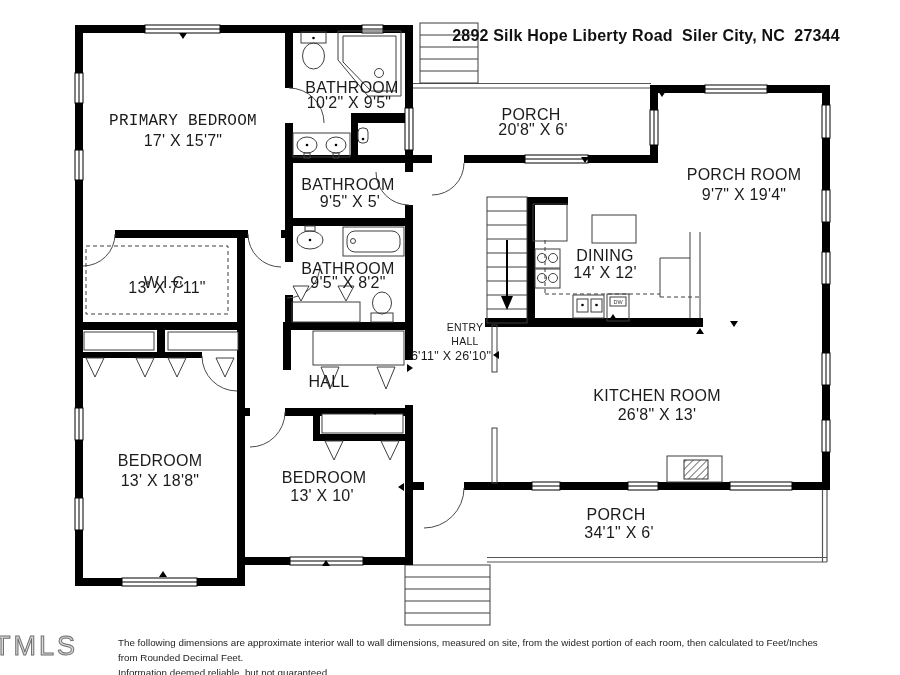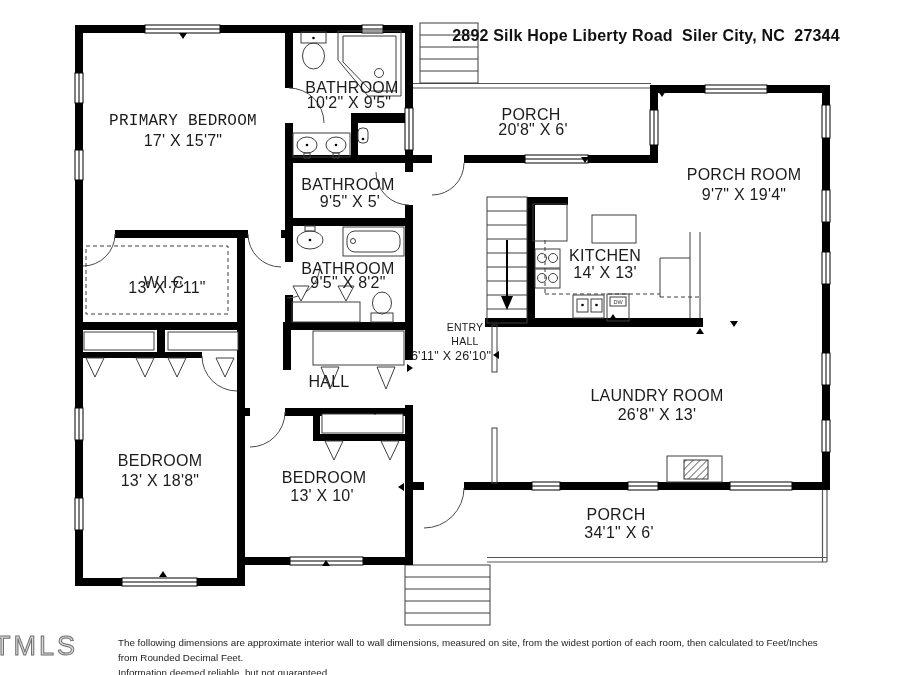--- a/index.html
+++ b/index.html
@@ -331,30 +331,30 @@
 
 <div class="lbl" style="left:348px;top:178px;">BATHROOM</div>
 <div class="lbl" style="left:350px;top:195px;">9'5" X 5'</div>
 
 <div class="lbl" style="left:164px;top:276px;">W.I.C</div>
 <div class="lbl" style="left:167px;top:281px;">13' X 7'11"</div>
 
 <div class="lbl" style="left:348px;top:262px;">BATHROOM</div>
 <div class="lbl" style="left:348px;top:276px;">9'5" X 8'2"</div>
 
-<div class="lbl" style="left:605px;top:249px;">KITCHEN</div>
-<div class="lbl" style="left:605px;top:266px;">14' X 13'</div>
+<div class="lbl" style="left:605px;top:249px;">DINING</div>
+<div class="lbl" style="left:605px;top:266px;">14' X 12'</div>
 
 <div class="lbl small" style="left:441px;top:321px;">ENTRY</div>
 <div class="lbl small" style="left:441px;top:335px;">HALL</div>
 <div class="lbl big" style="left:451px;top:350px;">6'11" X 26'10"</div>
 
 <div class="lbl" style="left:329px;top:375px;">HALL</div>
 
-<div class="lbl" style="left:657px;top:389px;">LAUNDRY ROOM</div>
+<div class="lbl" style="left:657px;top:389px;">KITCHEN ROOM</div>
 <div class="lbl" style="left:657px;top:408px;">26'8" X 13'</div>
 
 <div class="lbl" style="left:160px;top:454px;">BEDROOM</div>
 <div class="lbl" style="left:160px;top:474px;">13' X 18'8"</div>
 
 <div class="lbl" style="left:324px;top:471px;">BEDROOM</div>
 <div class="lbl" style="left:322px;top:489px;">13' X 10'</div>
 
 <div class="lbl" style="left:616px;top:508px;">PORCH</div>
 <div class="lbl" style="left:619px;top:526px;">34'1" X 6'</div>

